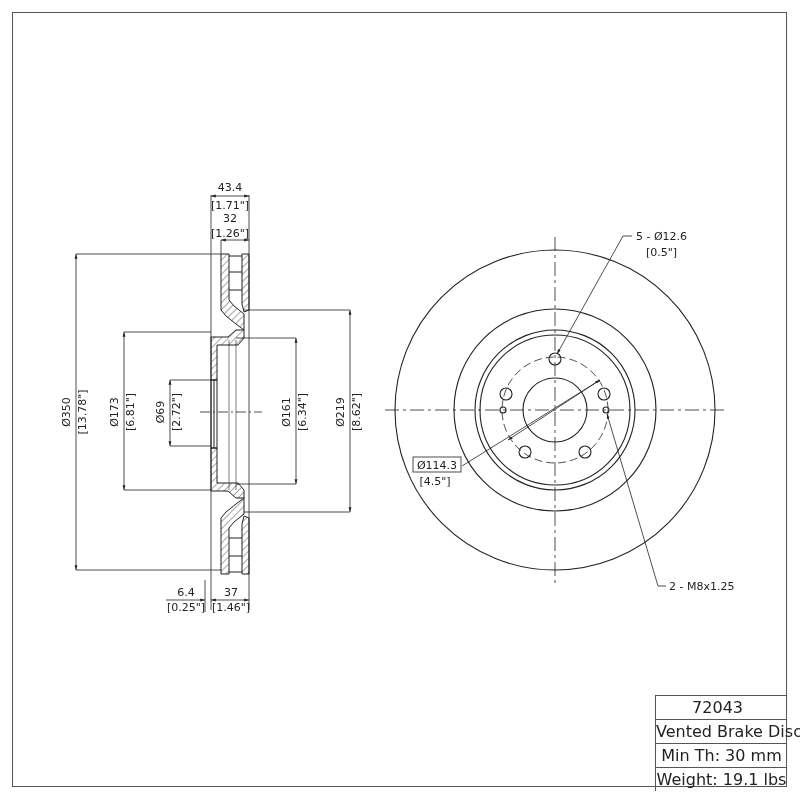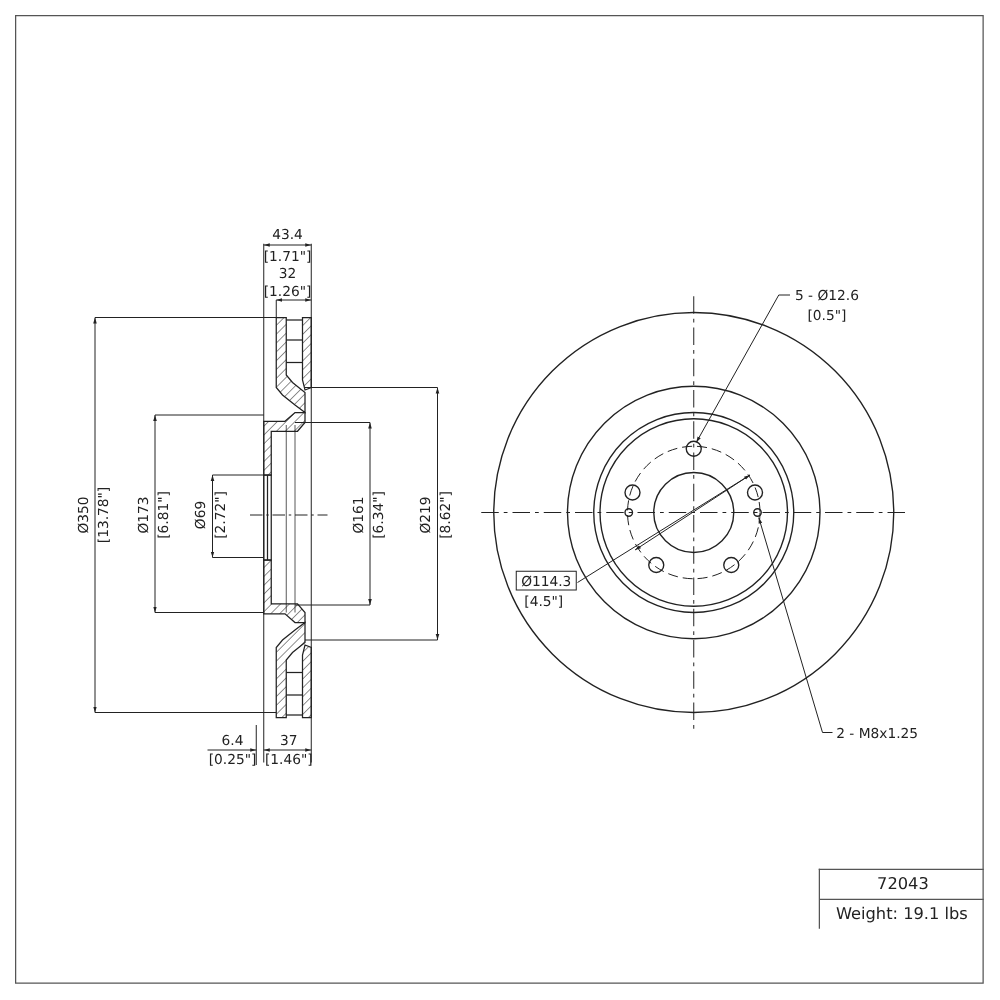--- a/index.html
+++ b/index.html
@@ -4,21 +4,21 @@
   <style>
     html, body { margin: 0; padding: 0; background: #ffffff; }
     body { width: 800px; height: 800px; position: relative; overflow: hidden;
            font-family: "DejaVu Sans", sans-serif; color: #1a1a1a; }
     .frame { position: absolute; left: 12px; top: 12px; width: 775px; height: 775px;
              border: 1px solid #555; box-sizing: border-box; }
     svg.drawing { position: absolute; left: 0; top: 0; }
     .dimtxt { font-family: "DejaVu Sans", sans-serif; font-size: 11px; fill: #222; }
     .title-block { position: absolute; left: 655px; top: 695px; width: 132px;
                    border-left: 1px solid #555; border-top: 1px solid #555; box-sizing: border-box; }
-    .tb-row { height: 23px; border-bottom: 1px solid #555; font-size: 13px; line-height: 23px;
+    .tb-row { height: 23px; border-bottom: 1px solid #555; font-size: 16px; line-height: 23px;
               text-align: center; color: #222; white-space: nowrap; }
     .tb-row.first { text-align: right; padding-right: 44px; }
     .tb-row.last { border-bottom: none; }
   </style>
 </head>
 <body>
 
 <div class="frame"></div>
 
 <svg class="drawing" width="800" height="800" viewBox="0 0 800 800">
@@ -148,14 +148,16 @@
     <text class="dimtxt" x="636" y="240">5 - Ø12.6</text>
     <text class="dimtxt" x="646" y="256">[0.5"]</text>
     <text class="dimtxt" x="437" y="469" text-anchor="middle">Ø114.3</text>
     <text class="dimtxt" x="435" y="485" text-anchor="middle">[4.5"]</text>
     <text class="dimtxt" x="669" y="590">2 - M8x1.25</text>
   </g>
 </svg>
 
 <div class="title-block">
   <div class="tb-row first">72043</div>
+  <div class="tb-row">Vented Brake Disc</div>
+  <div class="tb-row">Min Th: 30 mm</div>
   <div class="tb-row last">Weight: 19.1 lbs</div>
 </div>
 
 </body></html>

